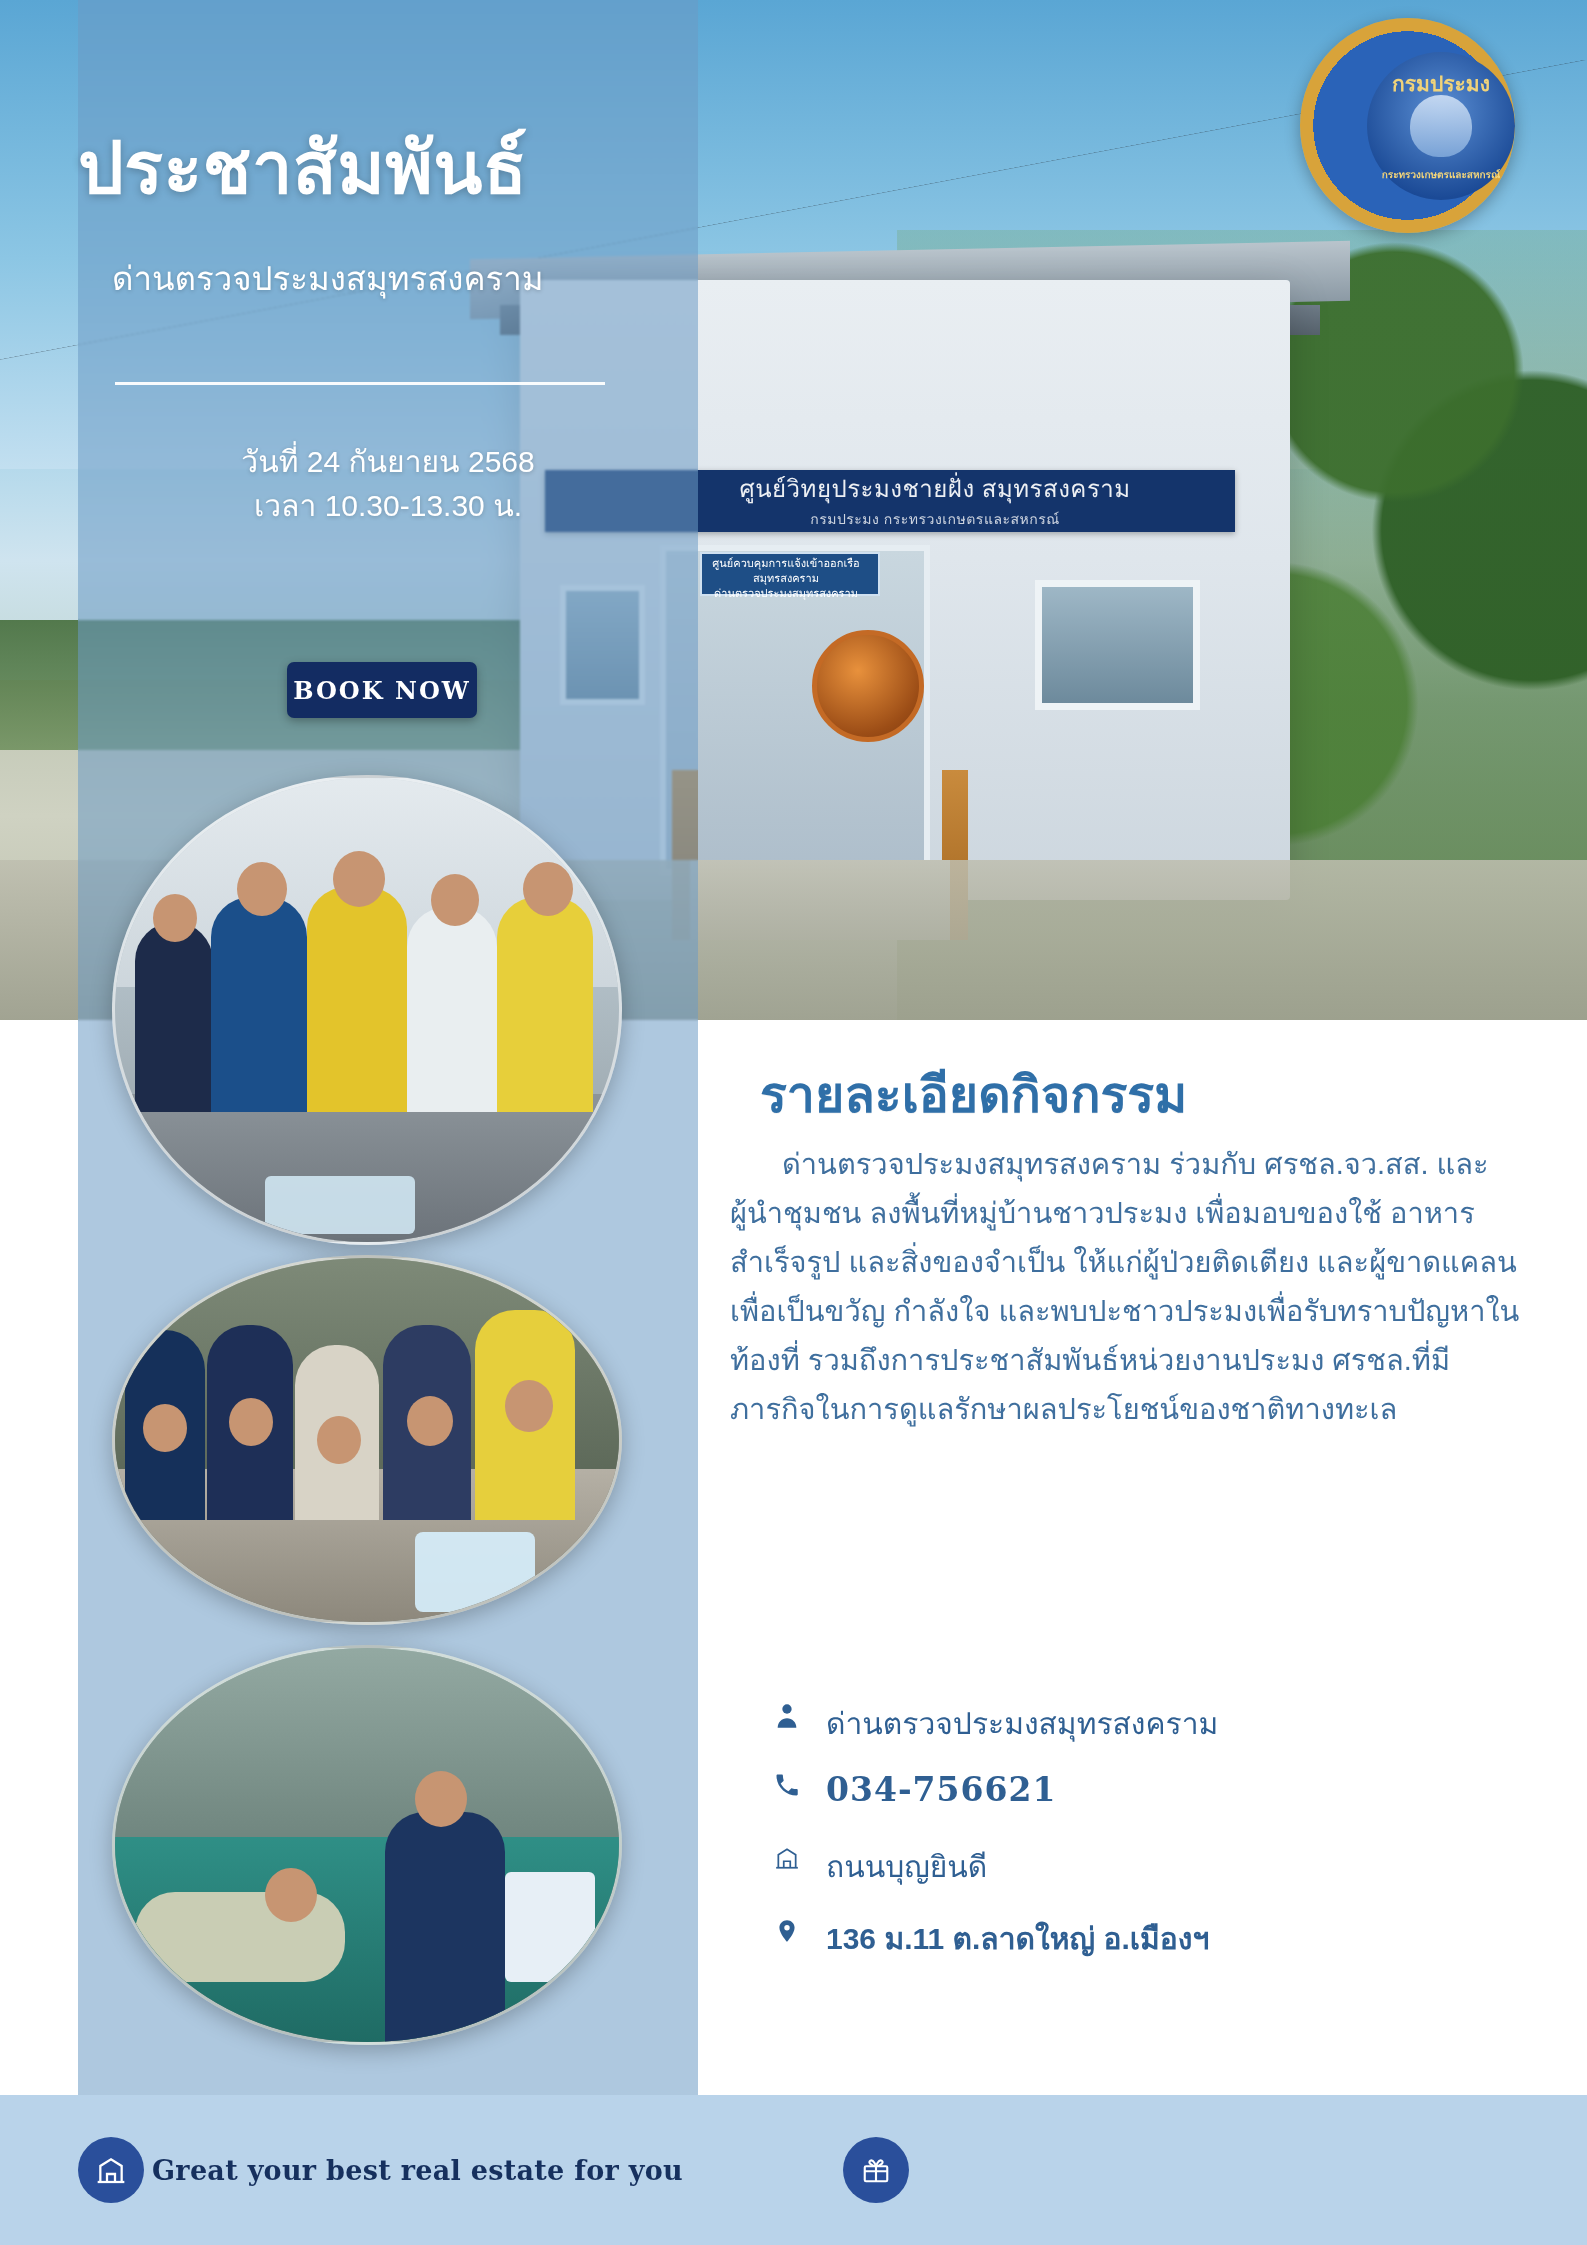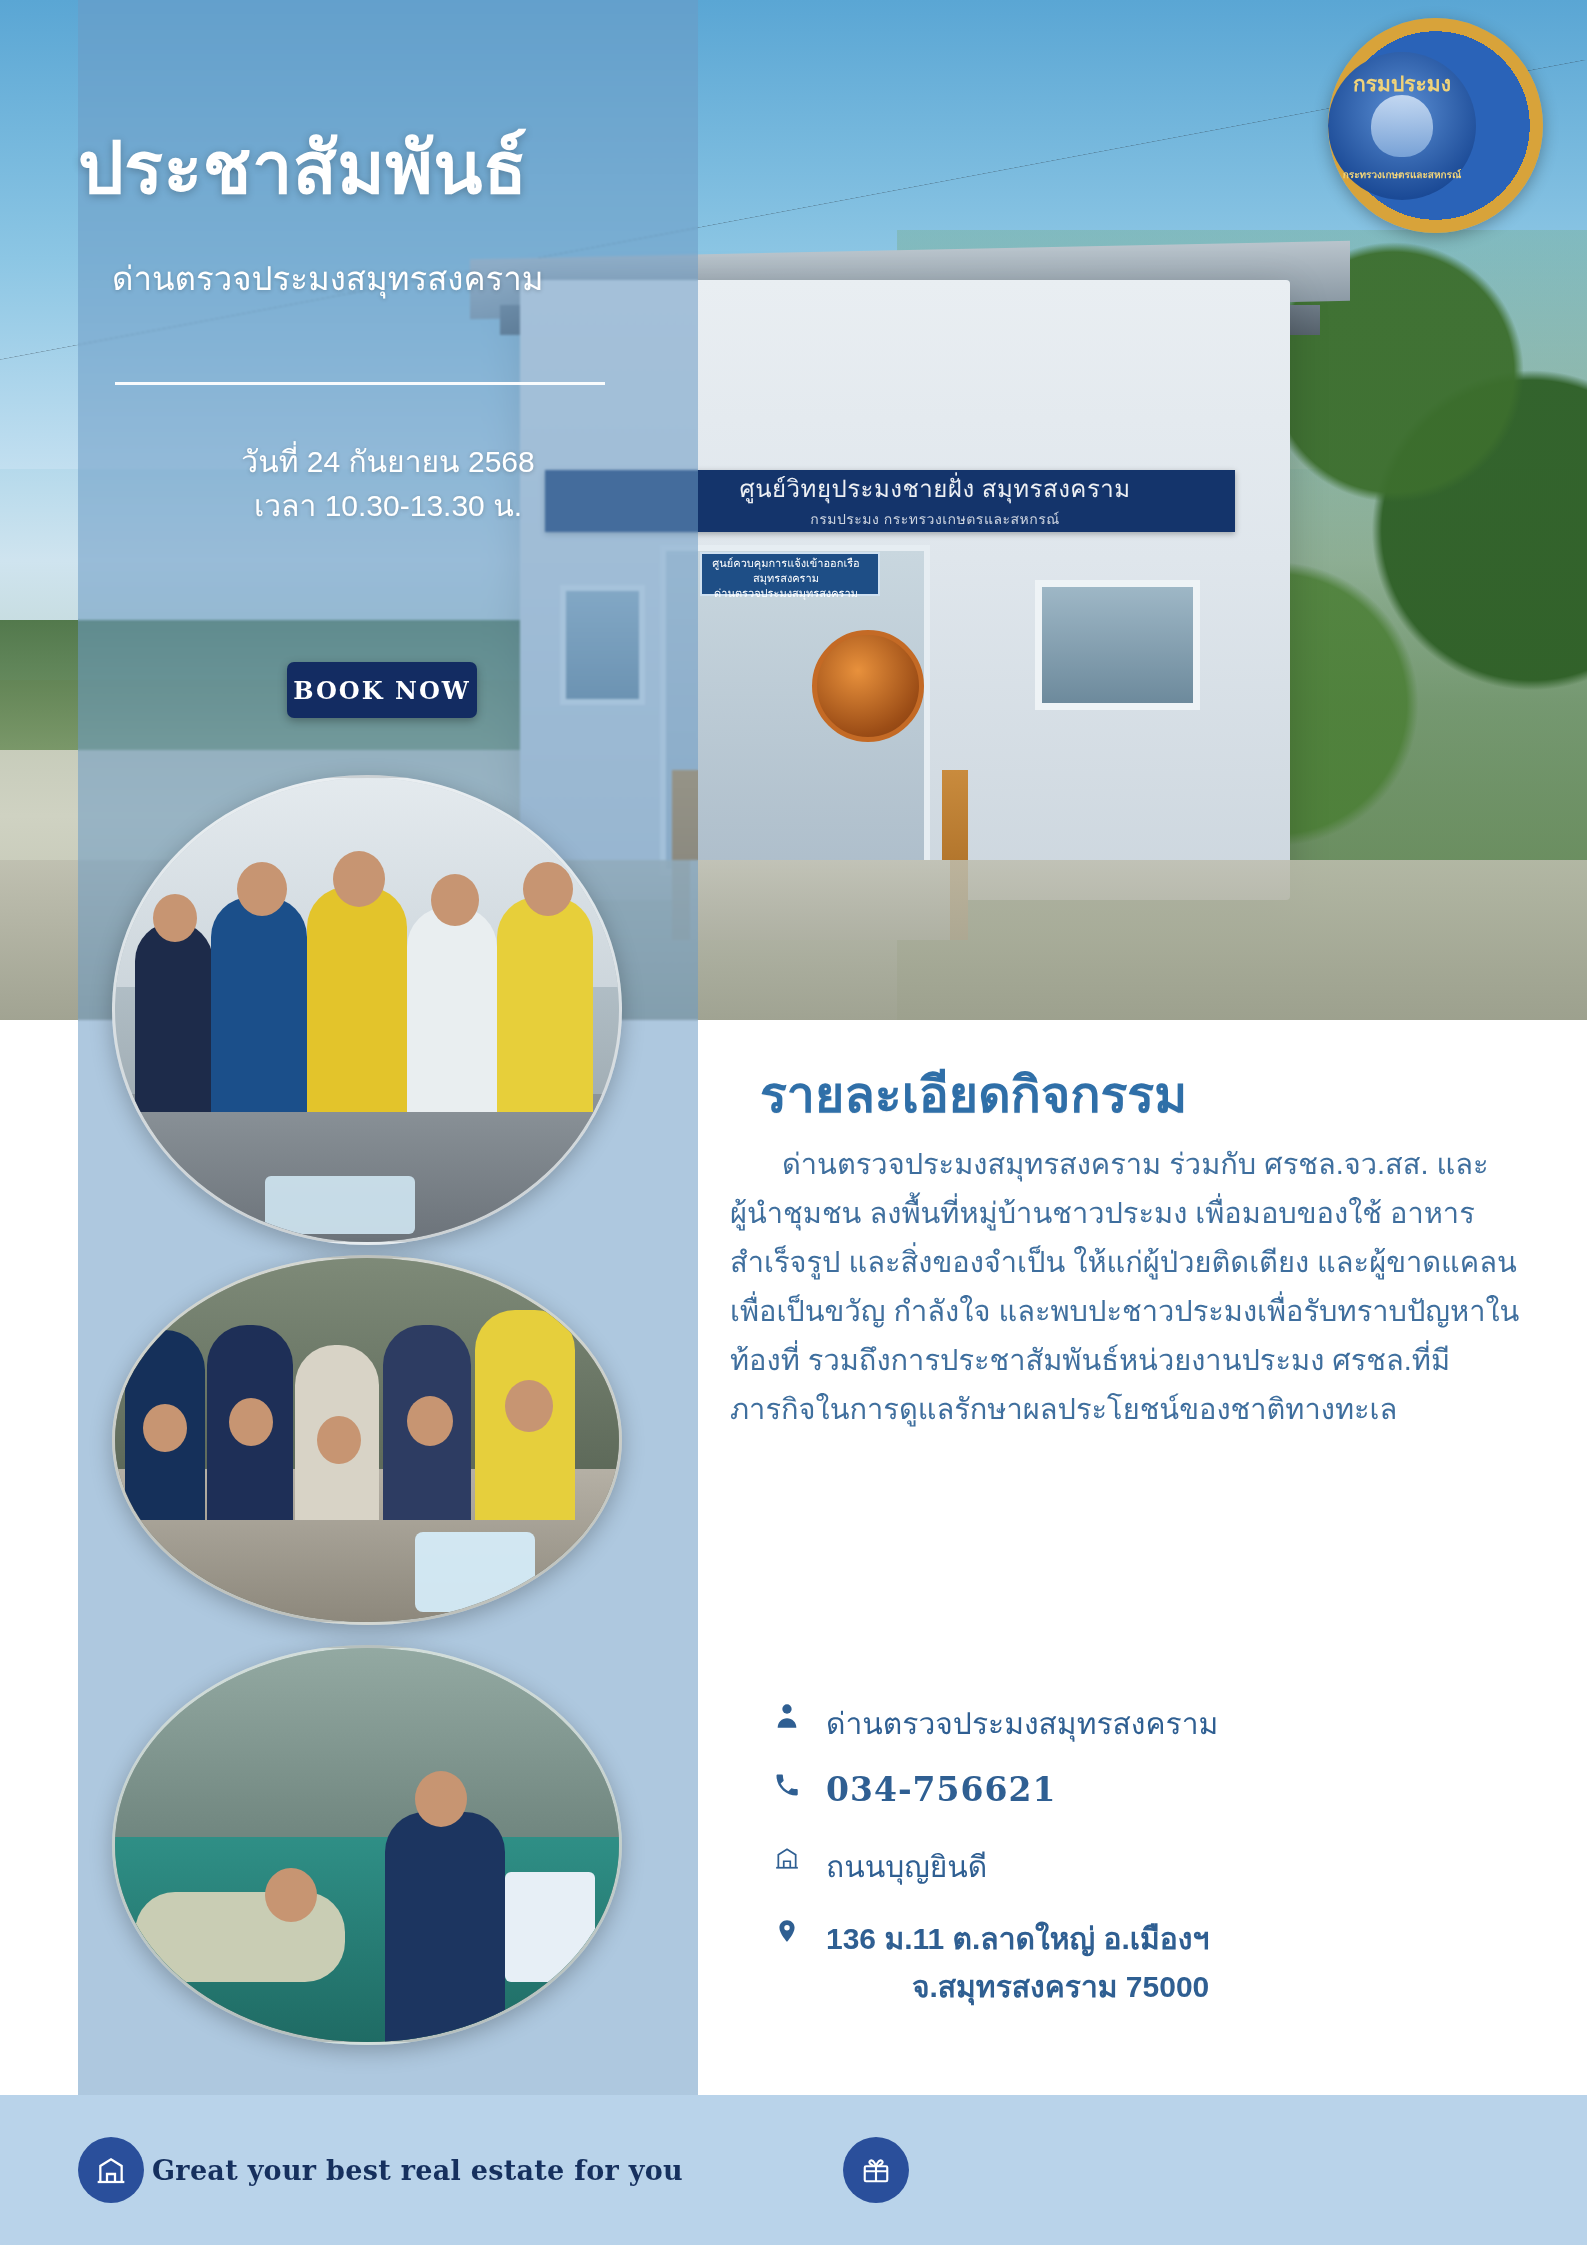--- a/index.html
+++ b/index.html
@@ -212,25 +212,25 @@
     width:66px; height:66px; border-radius:50%;
     background:#2a4f9b; display:flex; align-items:center; justify-content:center;
   }
   .footer-txt {
     color:#16305e; font-size:27px; font-family:"DejaVu Serif", serif;
     font-weight:bold; letter-spacing:0.3px;
   }
 
   
   .logo {
-    position:absolute; right:44px; top:18px; width:215px; height:215px;
+    position:absolute; right:72px; top:18px; width:215px; height:215px;
     border-radius:50%;
     background:radial-gradient(circle at 50% 50%, #2a63b8 0 62%, #d8a33a 62% 74%, #20509a 74% 100%);
     box-shadow:0 4px 16px rgba(0,0,0,0.3);
-    display:flex; align-items:center; justify-content:flex-start;
+    display:flex; align-items:center; justify-content:flex-end;
     overflow:hidden;
   }
   .logo-inner {
     width:148px; height:148px; border-radius:50%;
     background:radial-gradient(circle at 50% 40%, #5b8fd4, #1b4a96 75%);
     display:flex; align-items:center; justify-content:center;
     color:#e6c96a; font-size:13px; text-align:center; line-height:15px;
     position:relative;
   }
   .logo-top {
@@ -378,21 +378,20 @@
   </div>
 
   <div class="contact c4">
     <span class="ico">
       <svg width="26" height="32" viewBox="0 0 24 24" fill="#2f5f92">
           <path d="M12 2C8.1 2 5 5.1 5 9c0 5.2 7 13 7 13s7-7.8 7-13c0-3.9-3.1-7-7-7zm0 9.5A2.5 2.5 0 1 1 12 6.5a2.5 2.5 0 0 1 0 5z"></path>
         </svg>
     </span>
     <span>
       <span class="txt" style="display:block">136 ม.11 ต.ลาดใหญ่ อ.เมืองฯ</span>
-      <span class="txt" style="display:block">จ.สมุทรสงคราม 75000</span>
     </span>
   </div>
 
   <div class="footer">
     <div class="footer-item f1">
       <span class="footer-badge">
         <svg width="32" height="32" viewBox="0 0 24 24" fill="none" stroke="#ffffff" stroke-width="1.7">
             <path d="M4 21V9l8-5 8 5v12"></path>
             <path d="M9 21v-6h6v6"></path>
             <path d="M2 21h20"></path>

